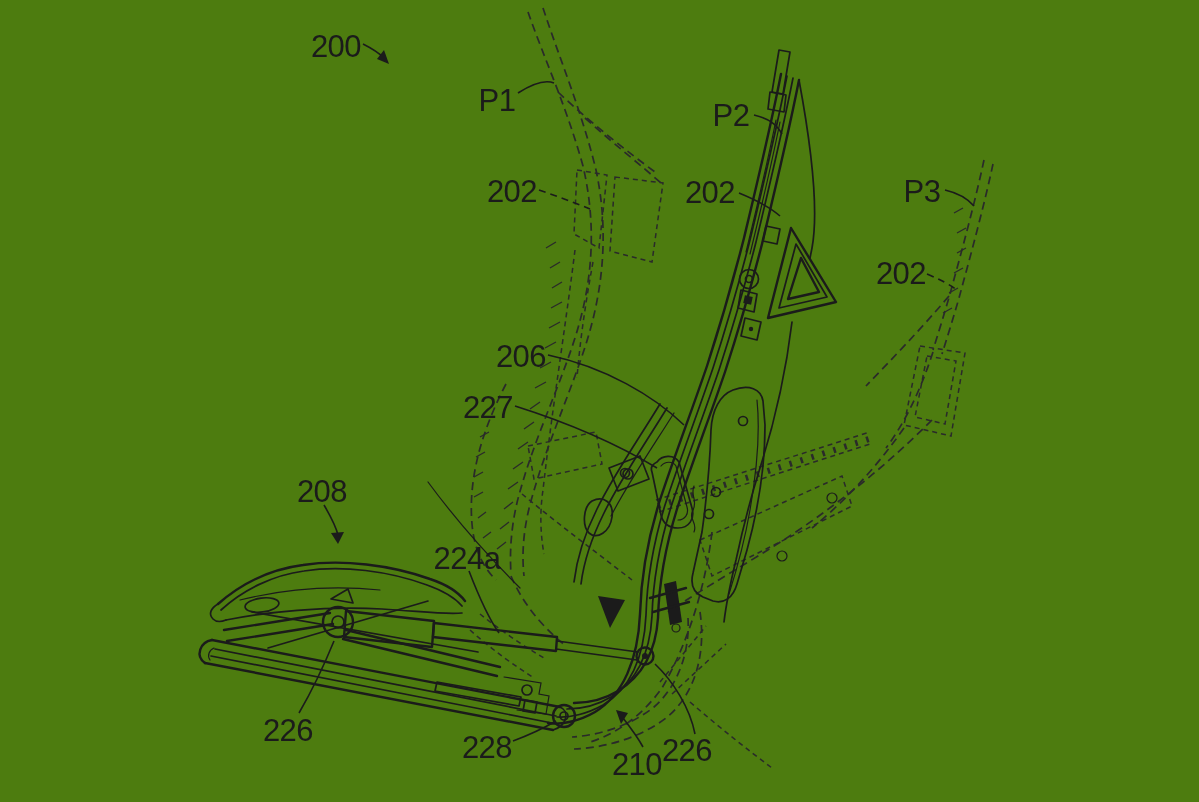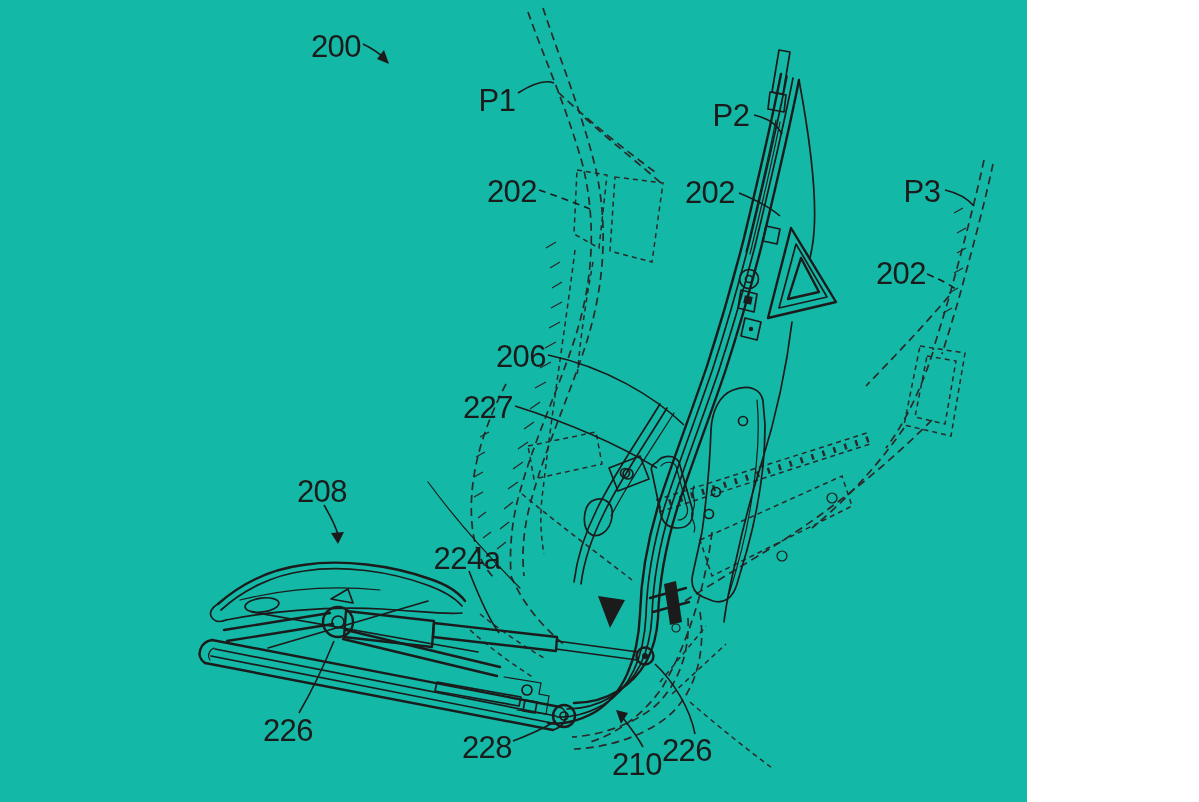--- a/index.html
+++ b/index.html
@@ -1,16 +1,16 @@
 <!DOCTYPE html>
 <html><head>
 <meta charset="utf-8">
 <style>
   html,body{margin:0;padding:0;background:#ffffff;}
-  .stage{position:relative;width:1027px;height:802px;background:#14b8a6;overflow:hidden;}
+  .stage{position:relative;width:1199px;height:802px;background:#4d7c0f;overflow:hidden;}
   svg{display:block;}
   .s  {fill:none;stroke:#1b1b1b;stroke-width:2.4;stroke-linecap:round;stroke-linejoin:round;}
   .s2 {fill:none;stroke:#1b1b1b;stroke-width:1.7;stroke-linecap:round;stroke-linejoin:round;}
   .s3 {fill:none;stroke:#1b1b1b;stroke-width:1.2;stroke-linecap:round;}
   .d  {fill:none;stroke:#2a2a2a;stroke-width:1.7;stroke-dasharray:8 5;}
   .d2 {fill:none;stroke:#2a2a2a;stroke-width:1.5;stroke-dasharray:5 4;}
   .rung{fill:none;stroke:#2a2a2a;stroke-width:6;stroke-dasharray:2.5 9;}
   .fur{fill:none;stroke:#2a2a2a;stroke-width:1.3;}
   .ld {fill:none;stroke:#1b1b1b;stroke-width:1.6;}
   .ldd{fill:none;stroke:#1b1b1b;stroke-width:1.6;stroke-dasharray:7 5;}

